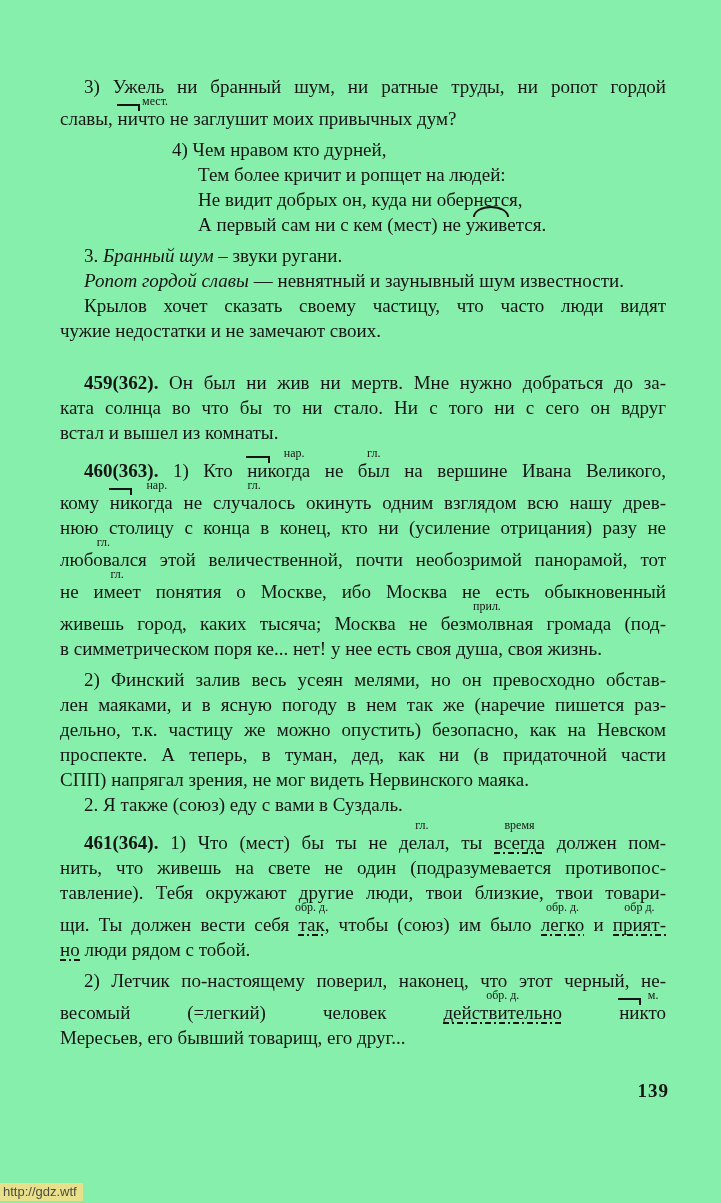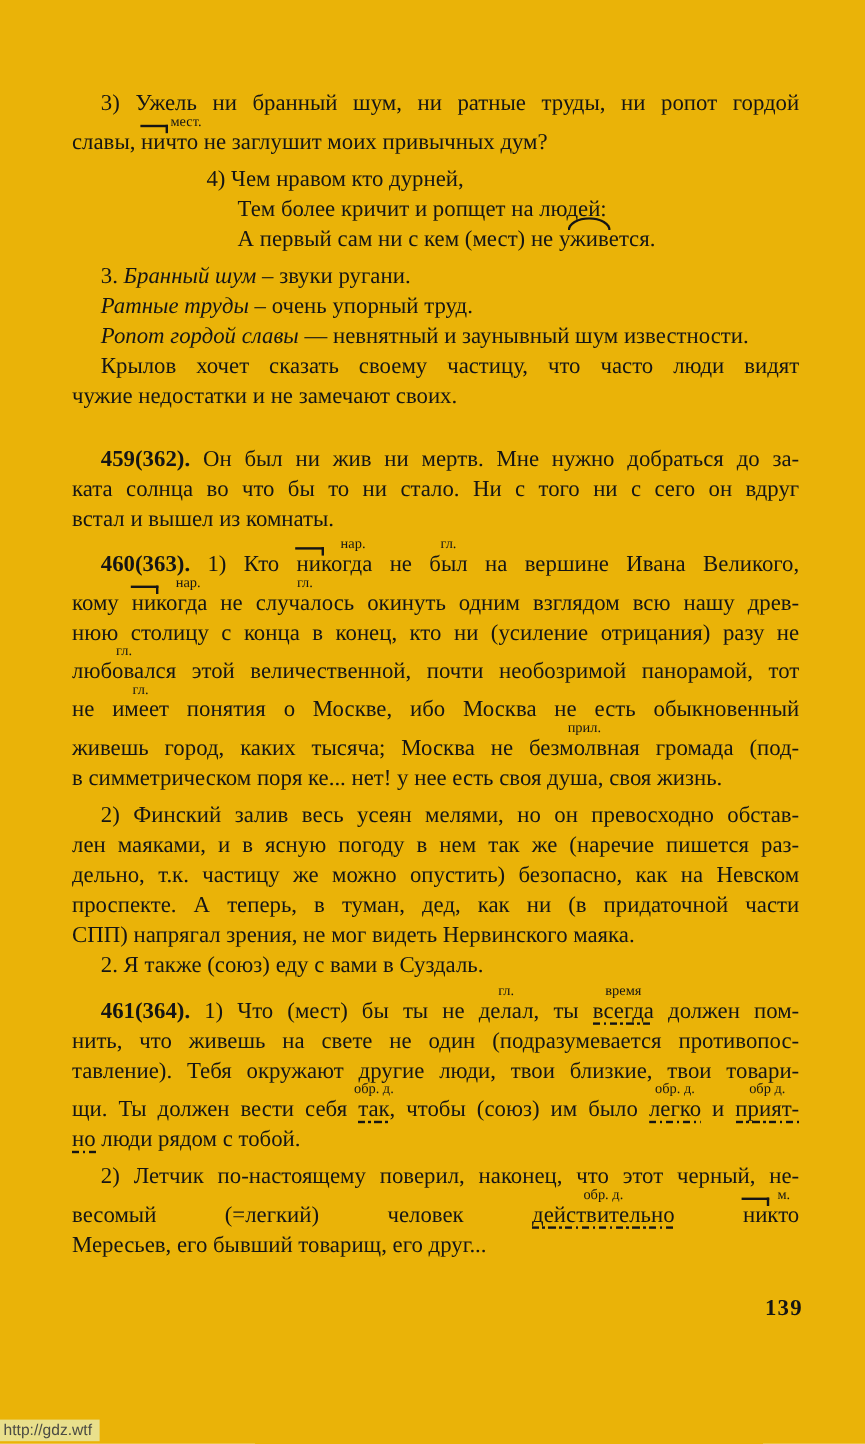--- a/index.html
+++ b/index.html
@@ -2,21 +2,21 @@
 <html><head>
 <meta charset="utf-8">
 <style>
   html,body{margin:0;padding:0;}
   body{
     width:721px;height:1203px;position:relative;
     background:#ffffff;
     font-family:"Liberation Serif", serif;
     color:#151515;
   }
-  .page{position:absolute;inset:0;background:#eab308;overflow:hidden;}
+  .page{position:absolute;inset:0;background:#86efac;overflow:hidden;}
   .text-block{
     position:absolute;left:60px;top:74px;width:606px;
     font-size:19px;
   }
   .ln{line-height:25px;}
   .ln.just{text-align:justify;text-align-last:justify;}
   .ln.ann{padding-top:7px;}
   .ln.gap{margin-top:27px;}
   .ln.g2{margin-top:6px;}
   .ln.ind{padding-left:24px;}
@@ -66,23 +66,23 @@
 </style>
 </head>
 <body>
 
 <div class="page">
   <div class="text-block">
       <div class="ln ind just"><span>3) Ужель ни бранный шум, ни ратные труды, ни ропот гордой</span></div>
       <div class="ln ann"><span>славы, </span><span class="aw"><span class="br">ни</span>что<span class="lab lab-r">мест.</span></span><span> не заглушит моих привычных дум?</span></div>
       <div class="ln pm1 g2"><span>4) Чем нравом кто дурней,</span></div>
       <div class="ln pm2"><span>Тем более кричит и ропщет на людей:</span></div>
+      <div class="ln pm2"><span>Не видит добрых он, куда ни обернется,</span></div>
       <div class="ln pm2"><span>А первый сам ни с кем (мест) не у</span><span class="aw arc">жив</span><span>ется.</span></div>
       <div class="ln ind g2"><span>3. </span><span class="ital">Бранный шум</span><span> – звуки ругани.</span></div>
-      <div class="ln ind"><span class="ital">Ратные труды</span><span> – очень упорный труд.</span></div>
       <div class="ln ind"><span class="ital">Ропот гордой славы</span><span> — невнятный и заунывный шум известности.</span></div>
       <div class="ln ind just"><span>Крылов хочет сказать своему частицу, что часто люди видят</span></div>
       <div class="ln"><span>чужие недостатки и не замечают своих.</span></div>
       <div class="ln ind just gap"><span class="bold">459(362).</span><span> Он был ни жив ни мертв. Мне нужно добраться до за-</span></div>
       <div class="ln just"><span>ката солнца во что бы то ни стало. Ни с того ни с сего он вдруг</span></div>
       <div class="ln"><span>встал и вышел из комнаты.</span></div>
       <div class="ln ind just ann g2"><span class="bold">460(363).</span><span> 1) Кто </span><span class="aw"><span class="br">ни</span>когда<span class="lab lab-r">нар.</span></span><span> не </span><span class="aw">был<span class="lab">гл.</span></span><span> на вершине Ивана Великого,</span></div>
       <div class="ln just ann"><span>кому </span><span class="aw"><span class="br">ни</span>когда<span class="lab lab-r">нар.</span></span><span> не </span><span class="aw">случалось<span class="lab">гл.</span></span><span> окинуть одним взглядом всю нашу древ-</span></div>
       <div class="ln just"><span>нюю столицу с конца в конец, кто ни (усиление отрицания) разу не</span></div>
       <div class="ln just ann"><span class="aw">любовался<span class="lab">гл.</span></span><span> этой величественной, почти необозримой панорамой, тот</span></div>

